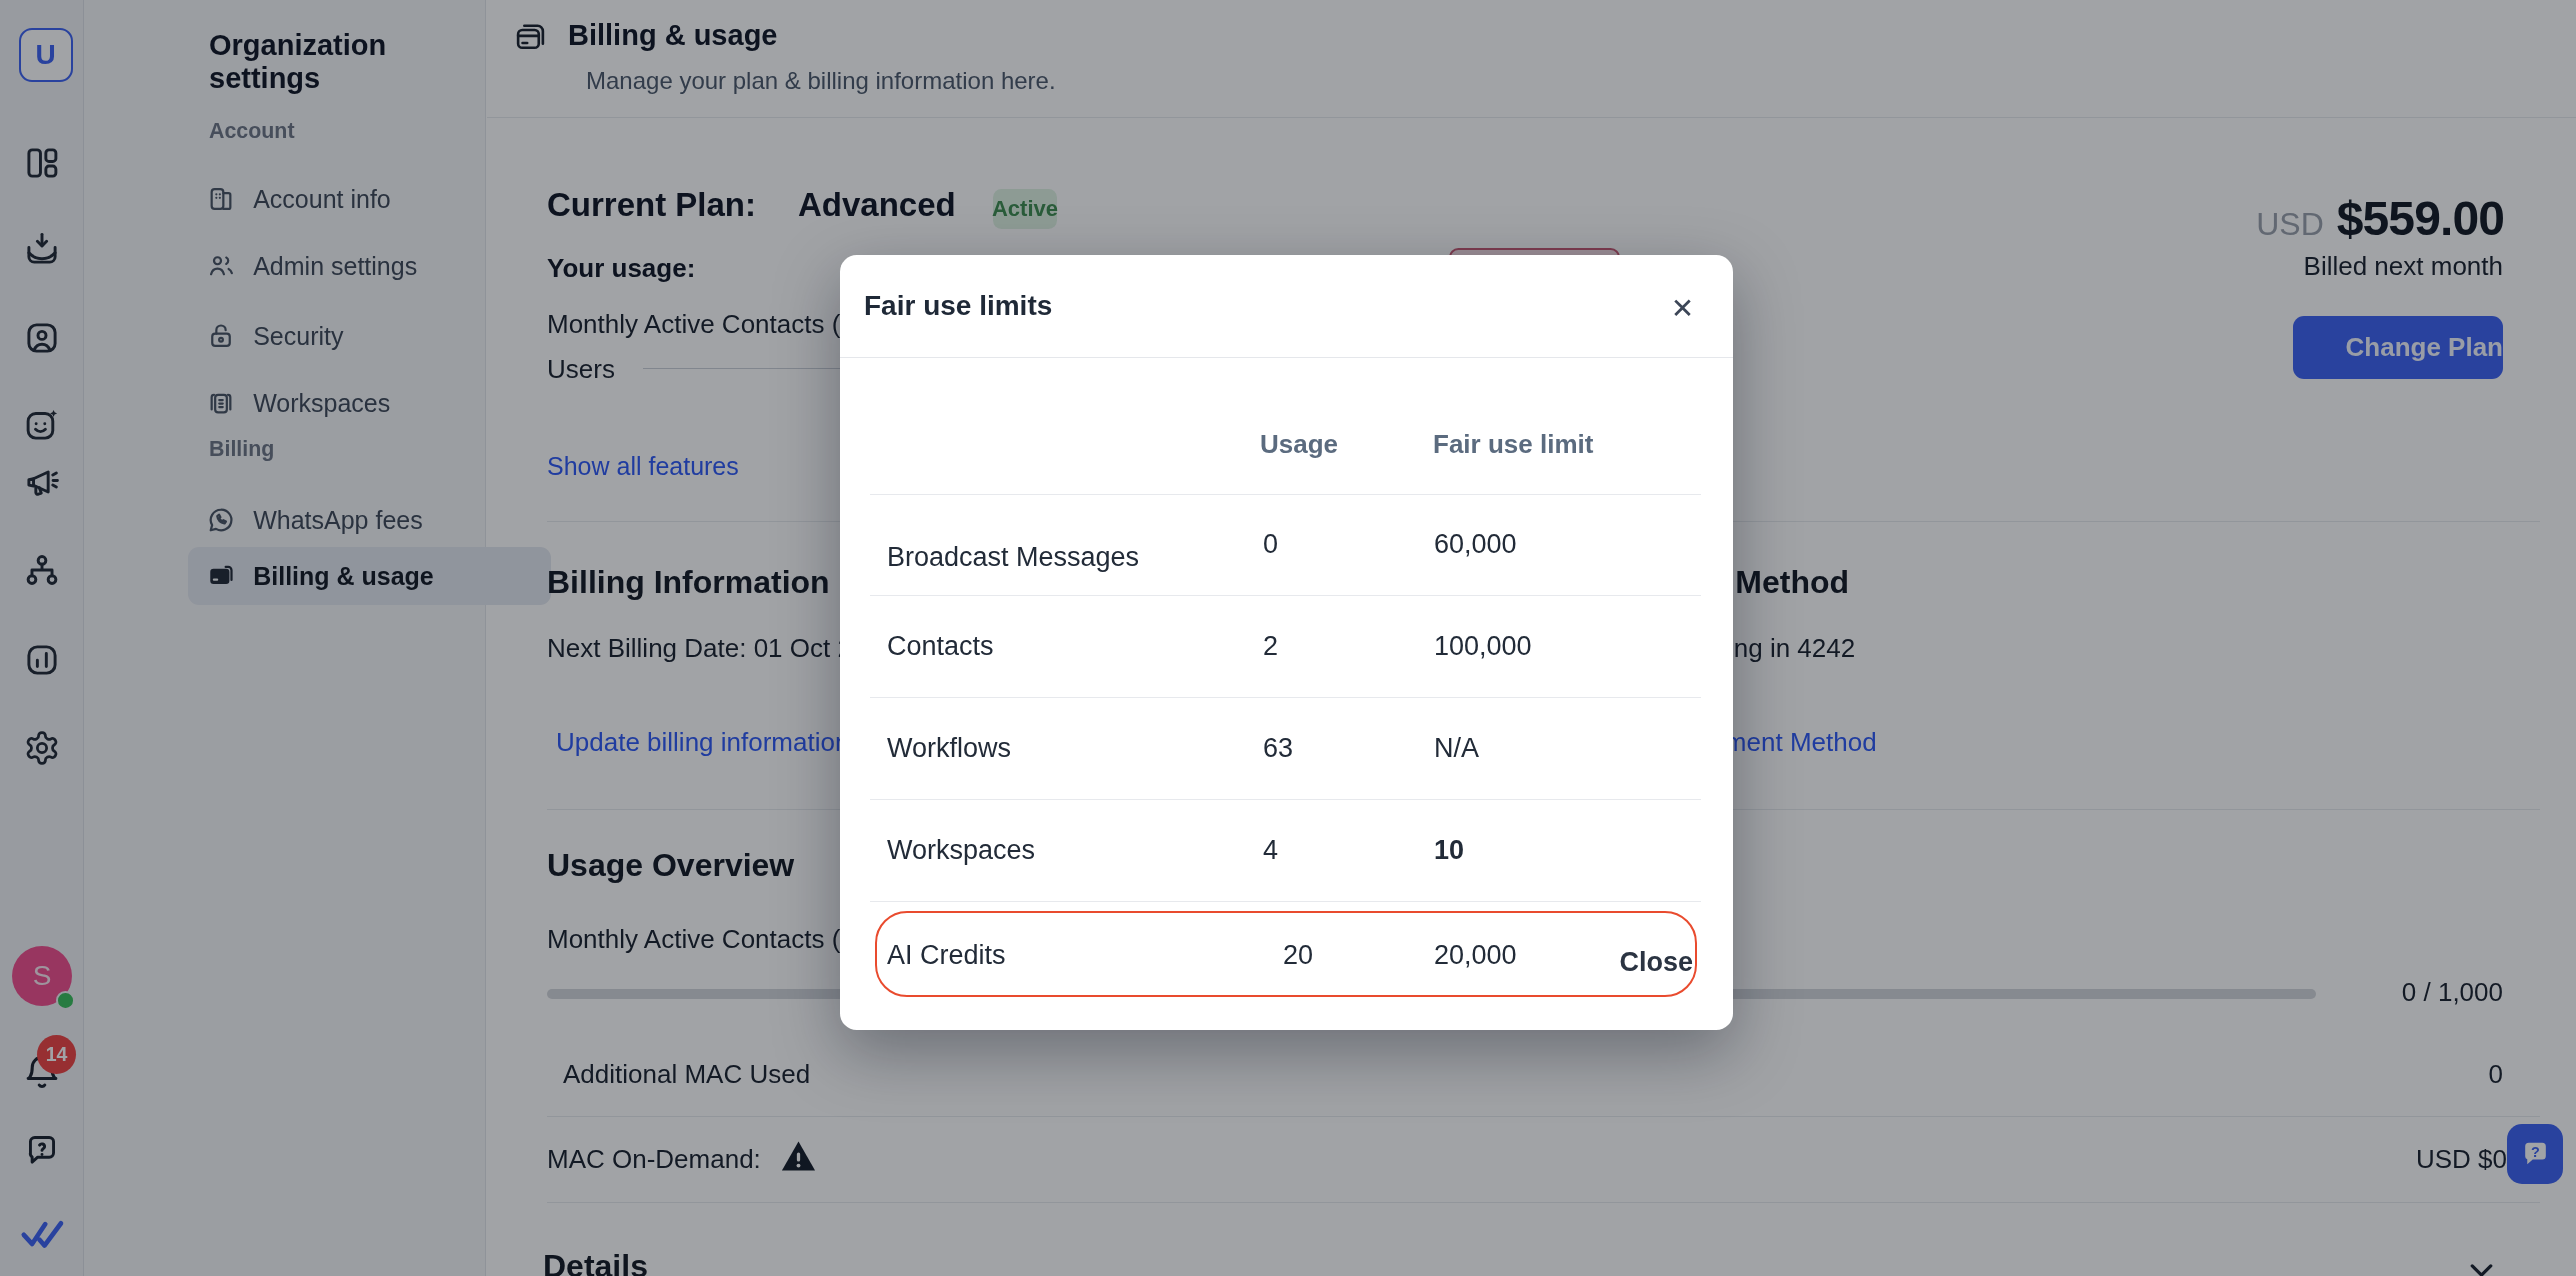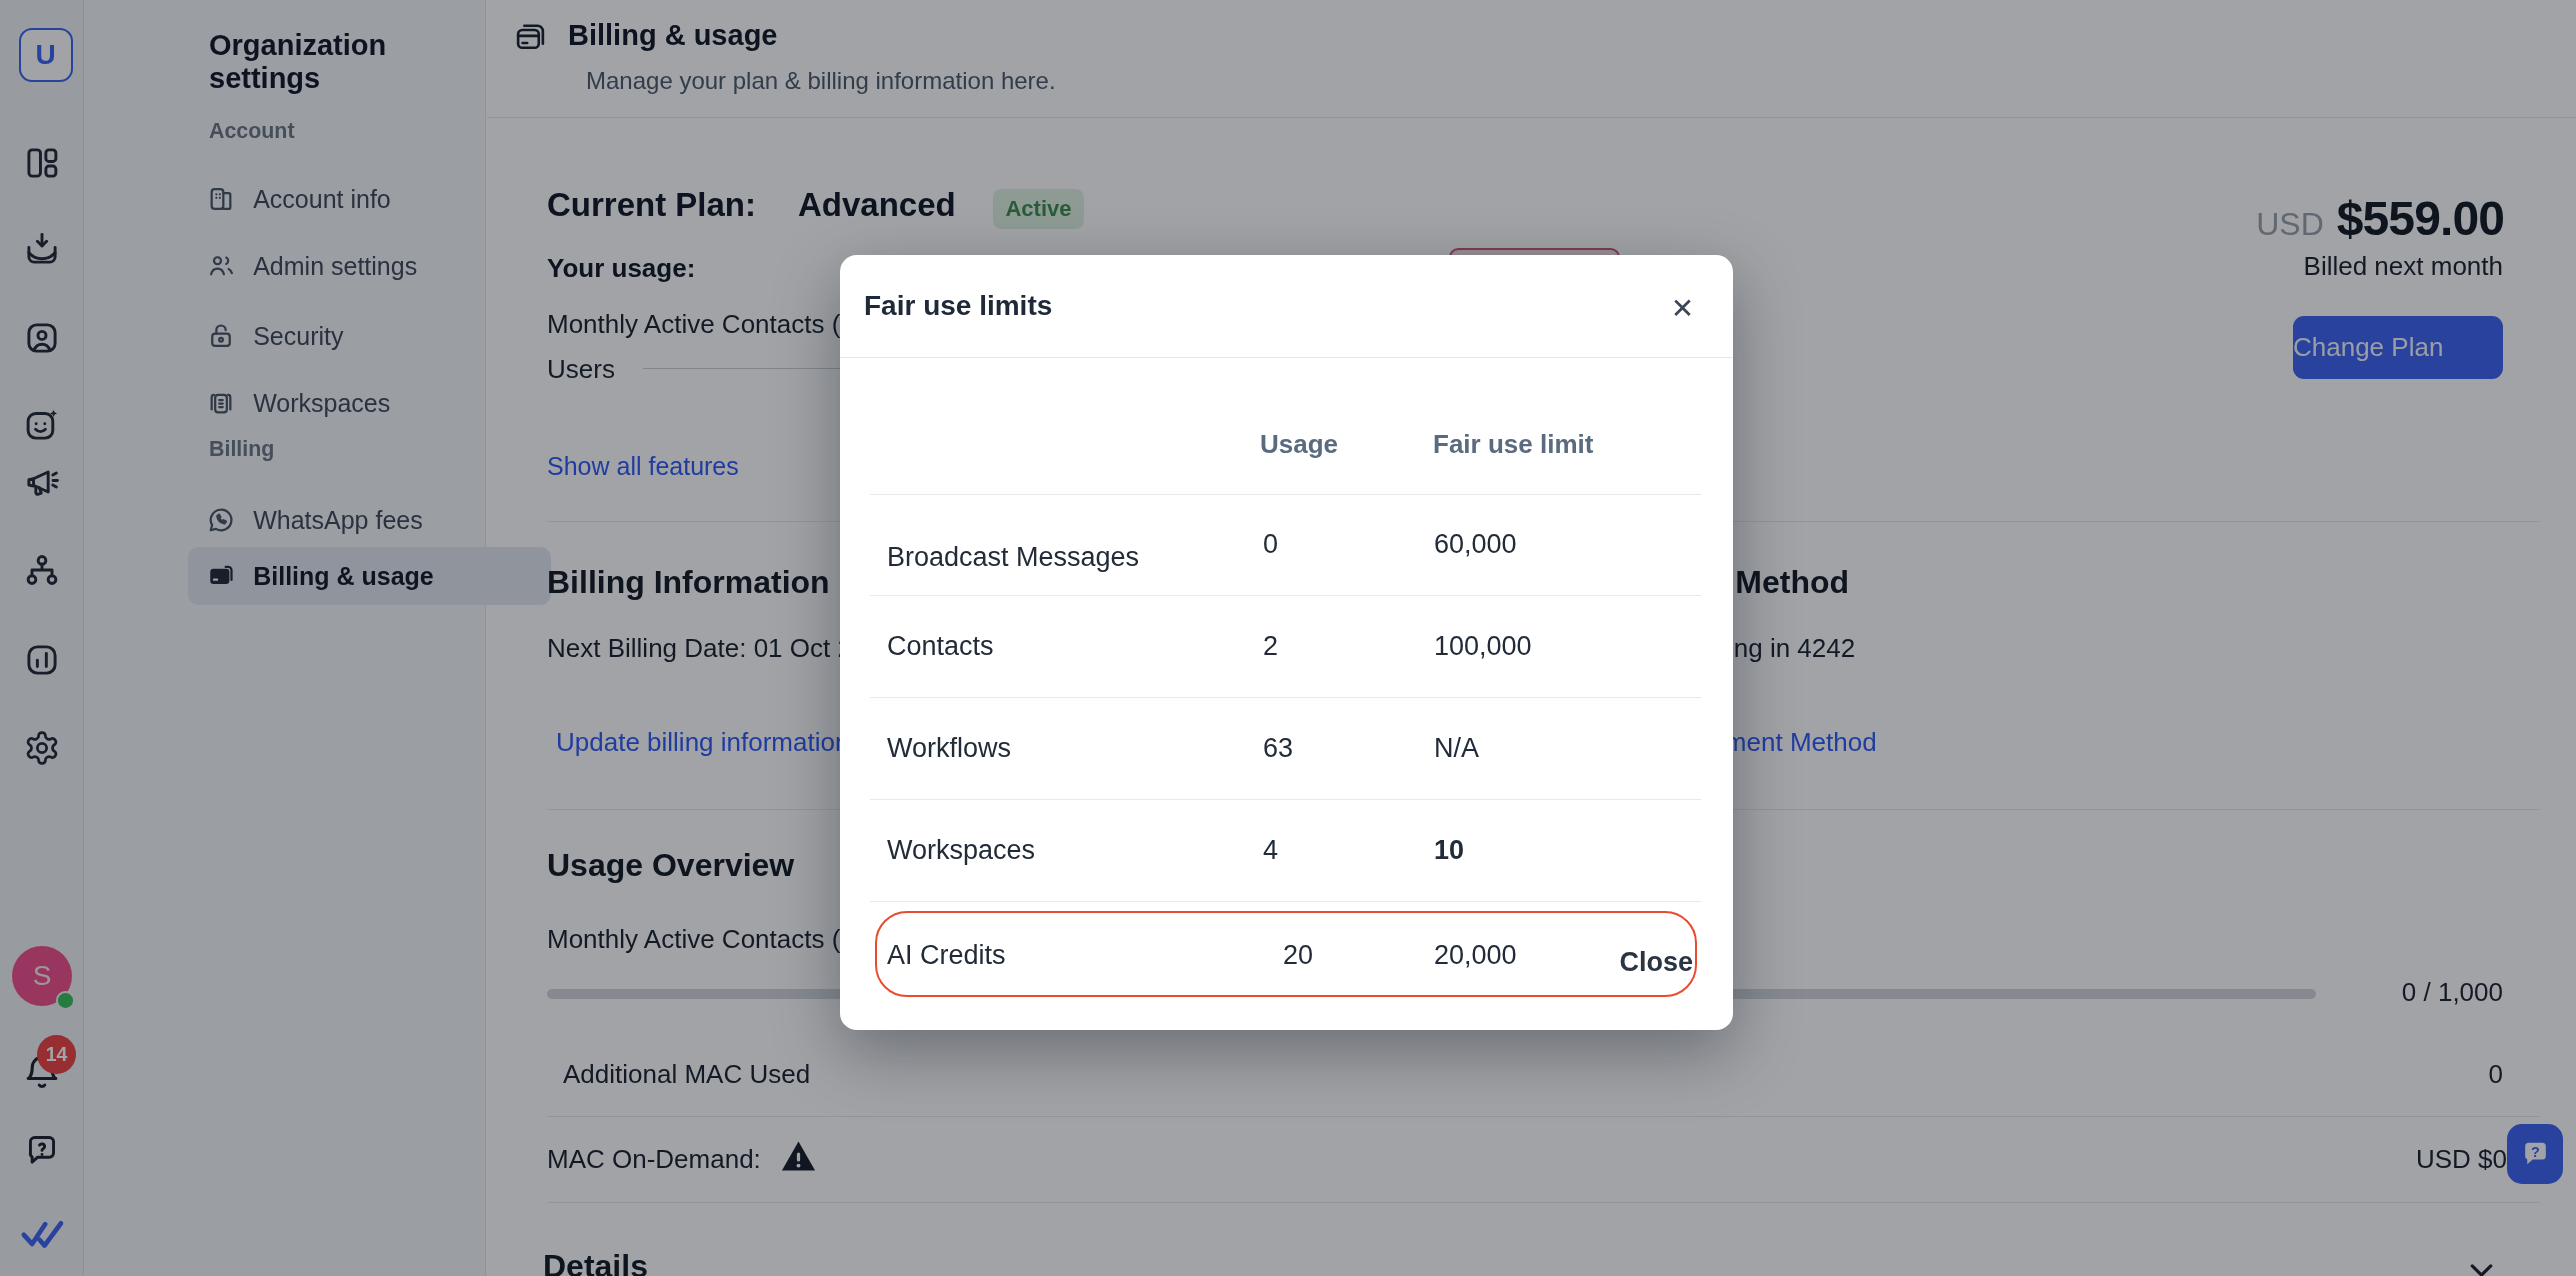--- a/index.html
+++ b/index.html
@@ -23,21 +23,21 @@
   .sb-item .lb { margin-left:18.6px; font-size:25px; color:#3F4A5A; }
   .sb-item.sel { background:#E4E8F0; }
   .sb-item.sel .lb { font-weight:bold; color:#141B26; }
   .hline { position:absolute; height:0.9px; background:#E7EAEE; }
   .link { color:#2F5AF5; }
   .h1 { font-size:32px; font-weight:bold; color:#141B26; }
   .body-t { font-size:26px; color:#1B2330; }
   .badge { position:absolute; background:#DFF3E3; color:#3F8D52; font-size:22px; font-weight:bold;
     border-radius:8.4px; display:flex; align-items:center; justify-content:center; }
   .btn-primary { position:absolute; background:#3E63F2; color:#F2F5FF; border-radius:11px;
-    display:flex; align-items:center; justify-content:flex-start; font-size:26px; font-weight:normal; }
+    display:flex; align-items:center; justify-content:flex-end; font-size:26px; font-weight:bold; }
   
   .track { position:absolute; height:10.2px; border-radius:5.6px; background:#D4D7DC; }
   
   #overlay { position:absolute; inset:0; background:rgba(8,12,20,0.38); z-index:50; }
   #modal { position:absolute; left:840px; top:255px; width:893px; height:775px; background:#fff; border-radius:16.7px;
     box-shadow:0 22px 65px rgba(10,15,30,0.35); z-index:60; }
   .m-title { position:absolute; left:24px; top:35px; font-size:28px; font-weight:bold; color:#1F2937; }
   .m-x { position:absolute; left:826px; top:37px; width:33px; height:33px; display:flex; align-items:center; justify-content:center;
     font-size:28px; color:#3C4657; cursor:pointer; }
   .m-hd { position:absolute; left:0; top:102px; width:893px; height:0.9px; background:#E5E7EB; }
@@ -224,21 +224,21 @@
         <path d="M3 10.8h15"></path>
         <path d="M6.2 16h3.4"></path>
       </svg>
   </span>
   <div class="abs txt" style="left:568px; top:18.6px; font-size:29px; font-weight:bold;">Billing &amp; usage</div>
   <div class="abs txt" style="left:570px; top:67px; font-size:24px; color:#4D5A6C;margin-left:16px;">Manage your plan &amp; billing information here.</div>
   <div class="hline" style="left:487px; top:117px; width:2089px;"></div>
 
   <div class="abs txt" style="left:547px; top:186px; font-size:33px; font-weight:bold;">Current Plan:</div>
   <div class="abs txt" style="left:798px; top:186px; font-size:33px; font-weight:bold;">Advanced</div>
-  <div class="badge" style="left:993px; top:189px; width:91px; height:40px;">
+  <div class="badge" style="left:993px; top:189px; width:64px; height:40px;">
       <span>Active</span>
     </div>
 
   <div class="abs txt" style="left:547px; top:253px; font-size:26px; font-weight:bold;">Your usage:</div>
   <div class="abs txt body-t" style="left:547px; top:309px;">Monthly Active Contacts (MAC)</div>
   <div class="abs txt body-t" style="left:547px; top:354px;">Users</div>
   <div class="hline" style="left:643px; top:368px; width:391px; background:#CBD1D9;"></div>
   <div class="abs txt link" style="left:547px; top:452px; font-size:25px;">Show all features</div>
 
   <div class="abs row" style="right:72px; top:191px;">

